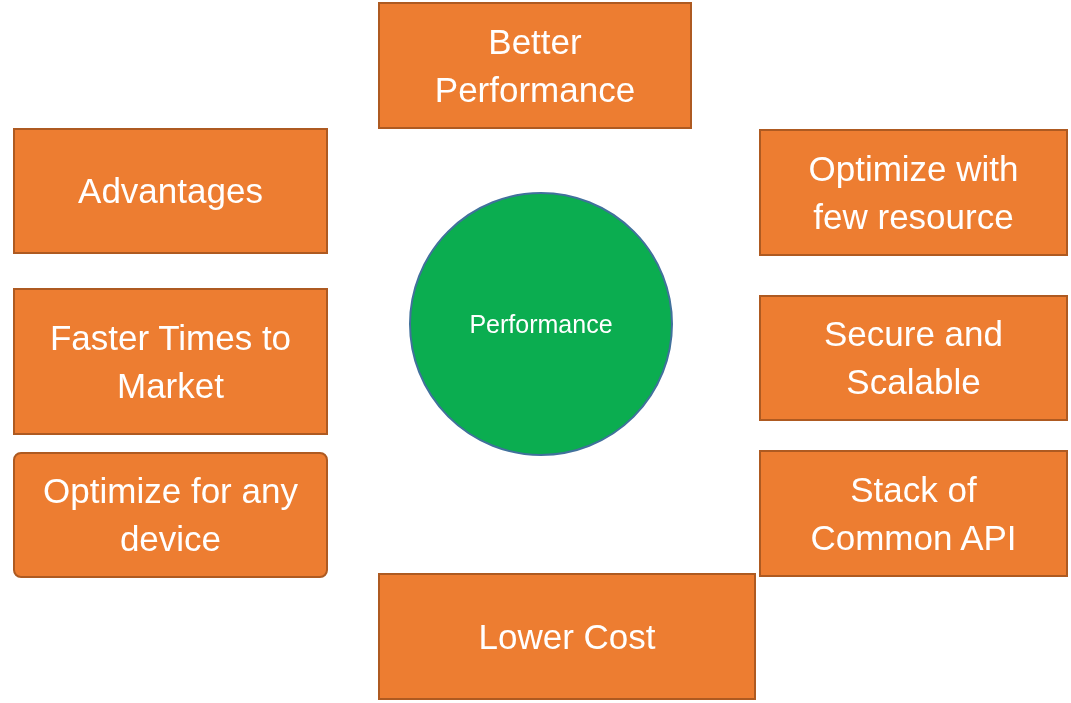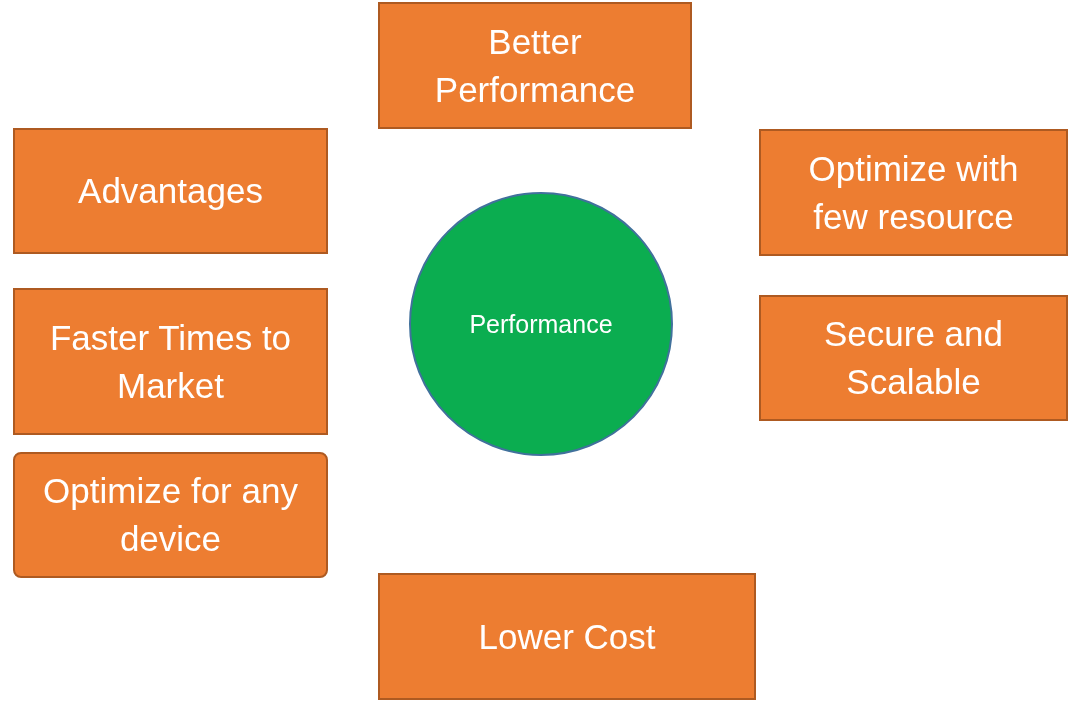--- a/index.html
+++ b/index.html
@@ -92,20 +92,24 @@
   <div class="box pos-right-top">
     <span class="label">Optimize with
 few resource</span>
   </div>
 
   <div class="box pos-right-middle">
     <span class="label">Secure and
 Scalable</span>
   </div>
 
+  <div class="box pos-right-bottom">
+    <span class="label">Stack of
+Common API</span>
+  </div>
 
   <div class="box pos-bottom">
     <span class="label">Lower Cost</span>
   </div>
 
   <div class="circle">
     <span class="label">Performance</span>
   </div>
 
 </div>

